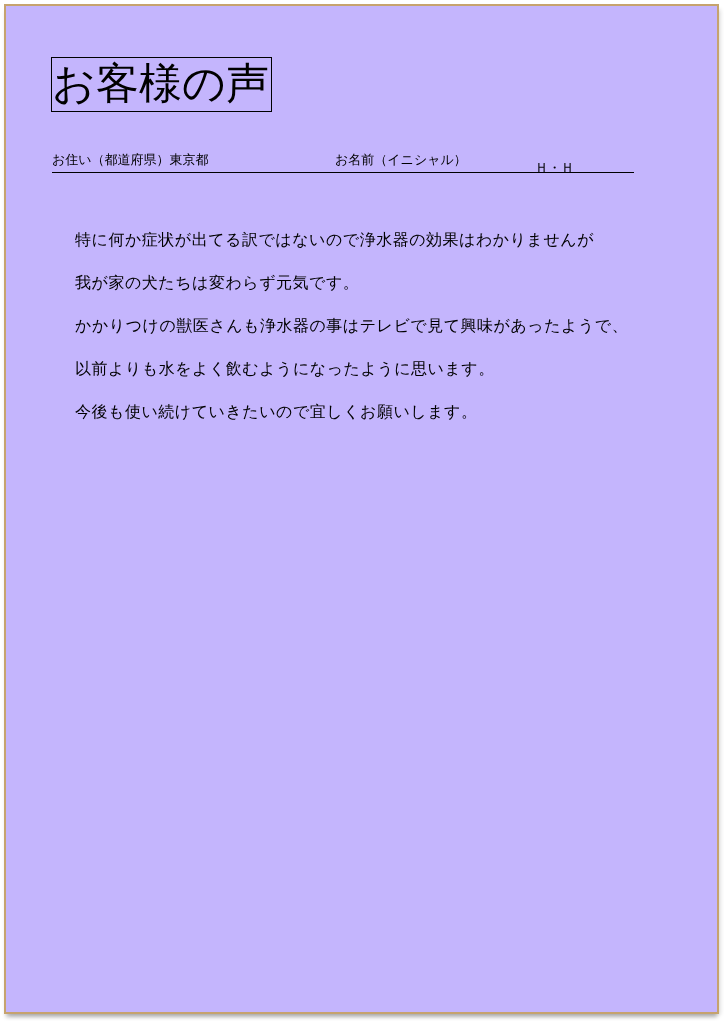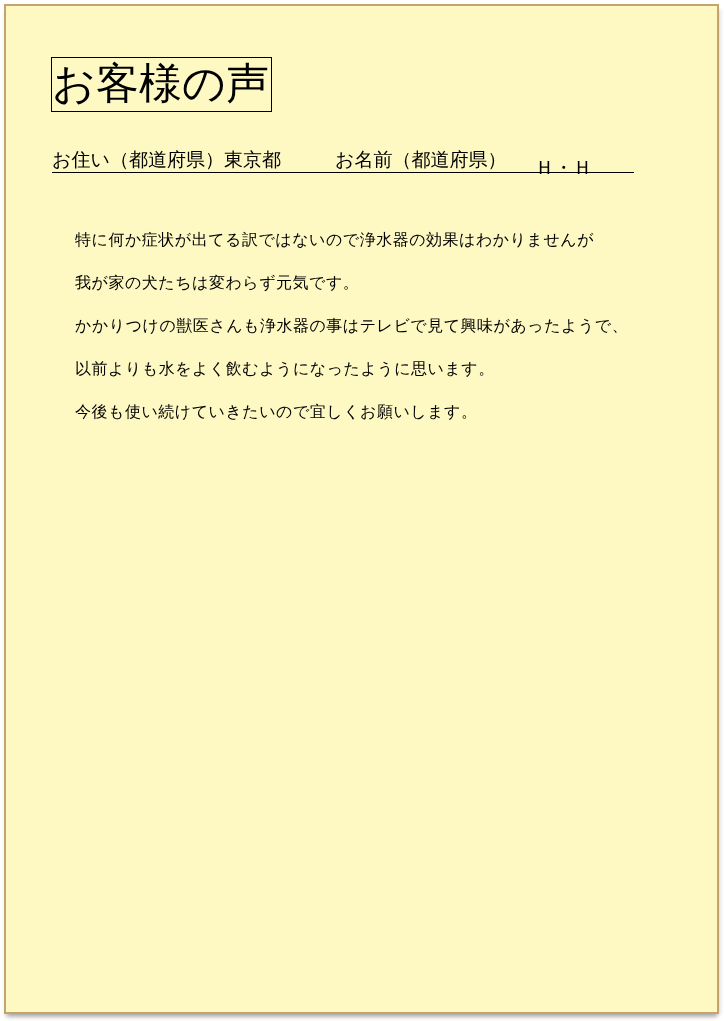--- a/index.html
+++ b/index.html
@@ -13,21 +13,21 @@
     overflow: hidden;
   }
   .page {
     position: absolute;
     left: 4px;
     top: 4px;
     width: 711px;
     height: 1006px;
     box-sizing: content-box;
     border: 2px solid #c6a36e;
-    background: #fef9c3;
+    background: #c4b5fd;
     box-shadow: 0 5px 4px -2px rgba(0,0,0,0.28), 4px 3px 4px -2px rgba(0,0,0,0.10);
   }
   .title-box {
     position: absolute;
     left: 45px;
     top: 51px;
     width: 221px;
     height: 55px;
     box-sizing: border-box;
     border: 1px solid #000000;
@@ -36,21 +36,21 @@
     white-space: nowrap;
     overflow: hidden;
   }
   .header-line {
     position: absolute;
     left: 46px;
     top: 141px;
     width: 582px;
     height: 25px;
     border-bottom: 1px solid #000000;
-    font-size: 19px;
+    font-size: 13px;
     line-height: 25px;
     white-space: nowrap;
   }
   .header-line .residence-label,
   .header-line .residence-value {
     display: inline-block;
   }
   .header-line .name-label {
     position: absolute;
     left: 283px;
@@ -80,21 +80,21 @@
 <body>
 
 <div class="page">
 
   <div class="title-box">
     <span>お客様の声</span>
   </div>
 
   <div class="header-line">
     <span class="residence-label">お住い（都道府県）</span><span class="residence-value">東京都</span>
-    <span class="name-label">お名前（都道府県）</span>
+    <span class="name-label">お名前（イニシャル）</span>
     <span class="name-value">Ｈ・Ｈ</span>
   </div>
 
   <div class="body-text">
     <p>特に何か症状が出てる訳ではないので浄水器の効果はわかりませんが</p>
     <p>我が家の犬たちは変わらず元気です。</p>
     <p>かかりつけの獣医さんも浄水器の事はテレビで見て興味があったようで、</p>
     <p>以前よりも水をよく飲むようになったように思います。</p>
     <p>今後も使い続けていきたいので宜しくお願いします。</p>
   </div>

